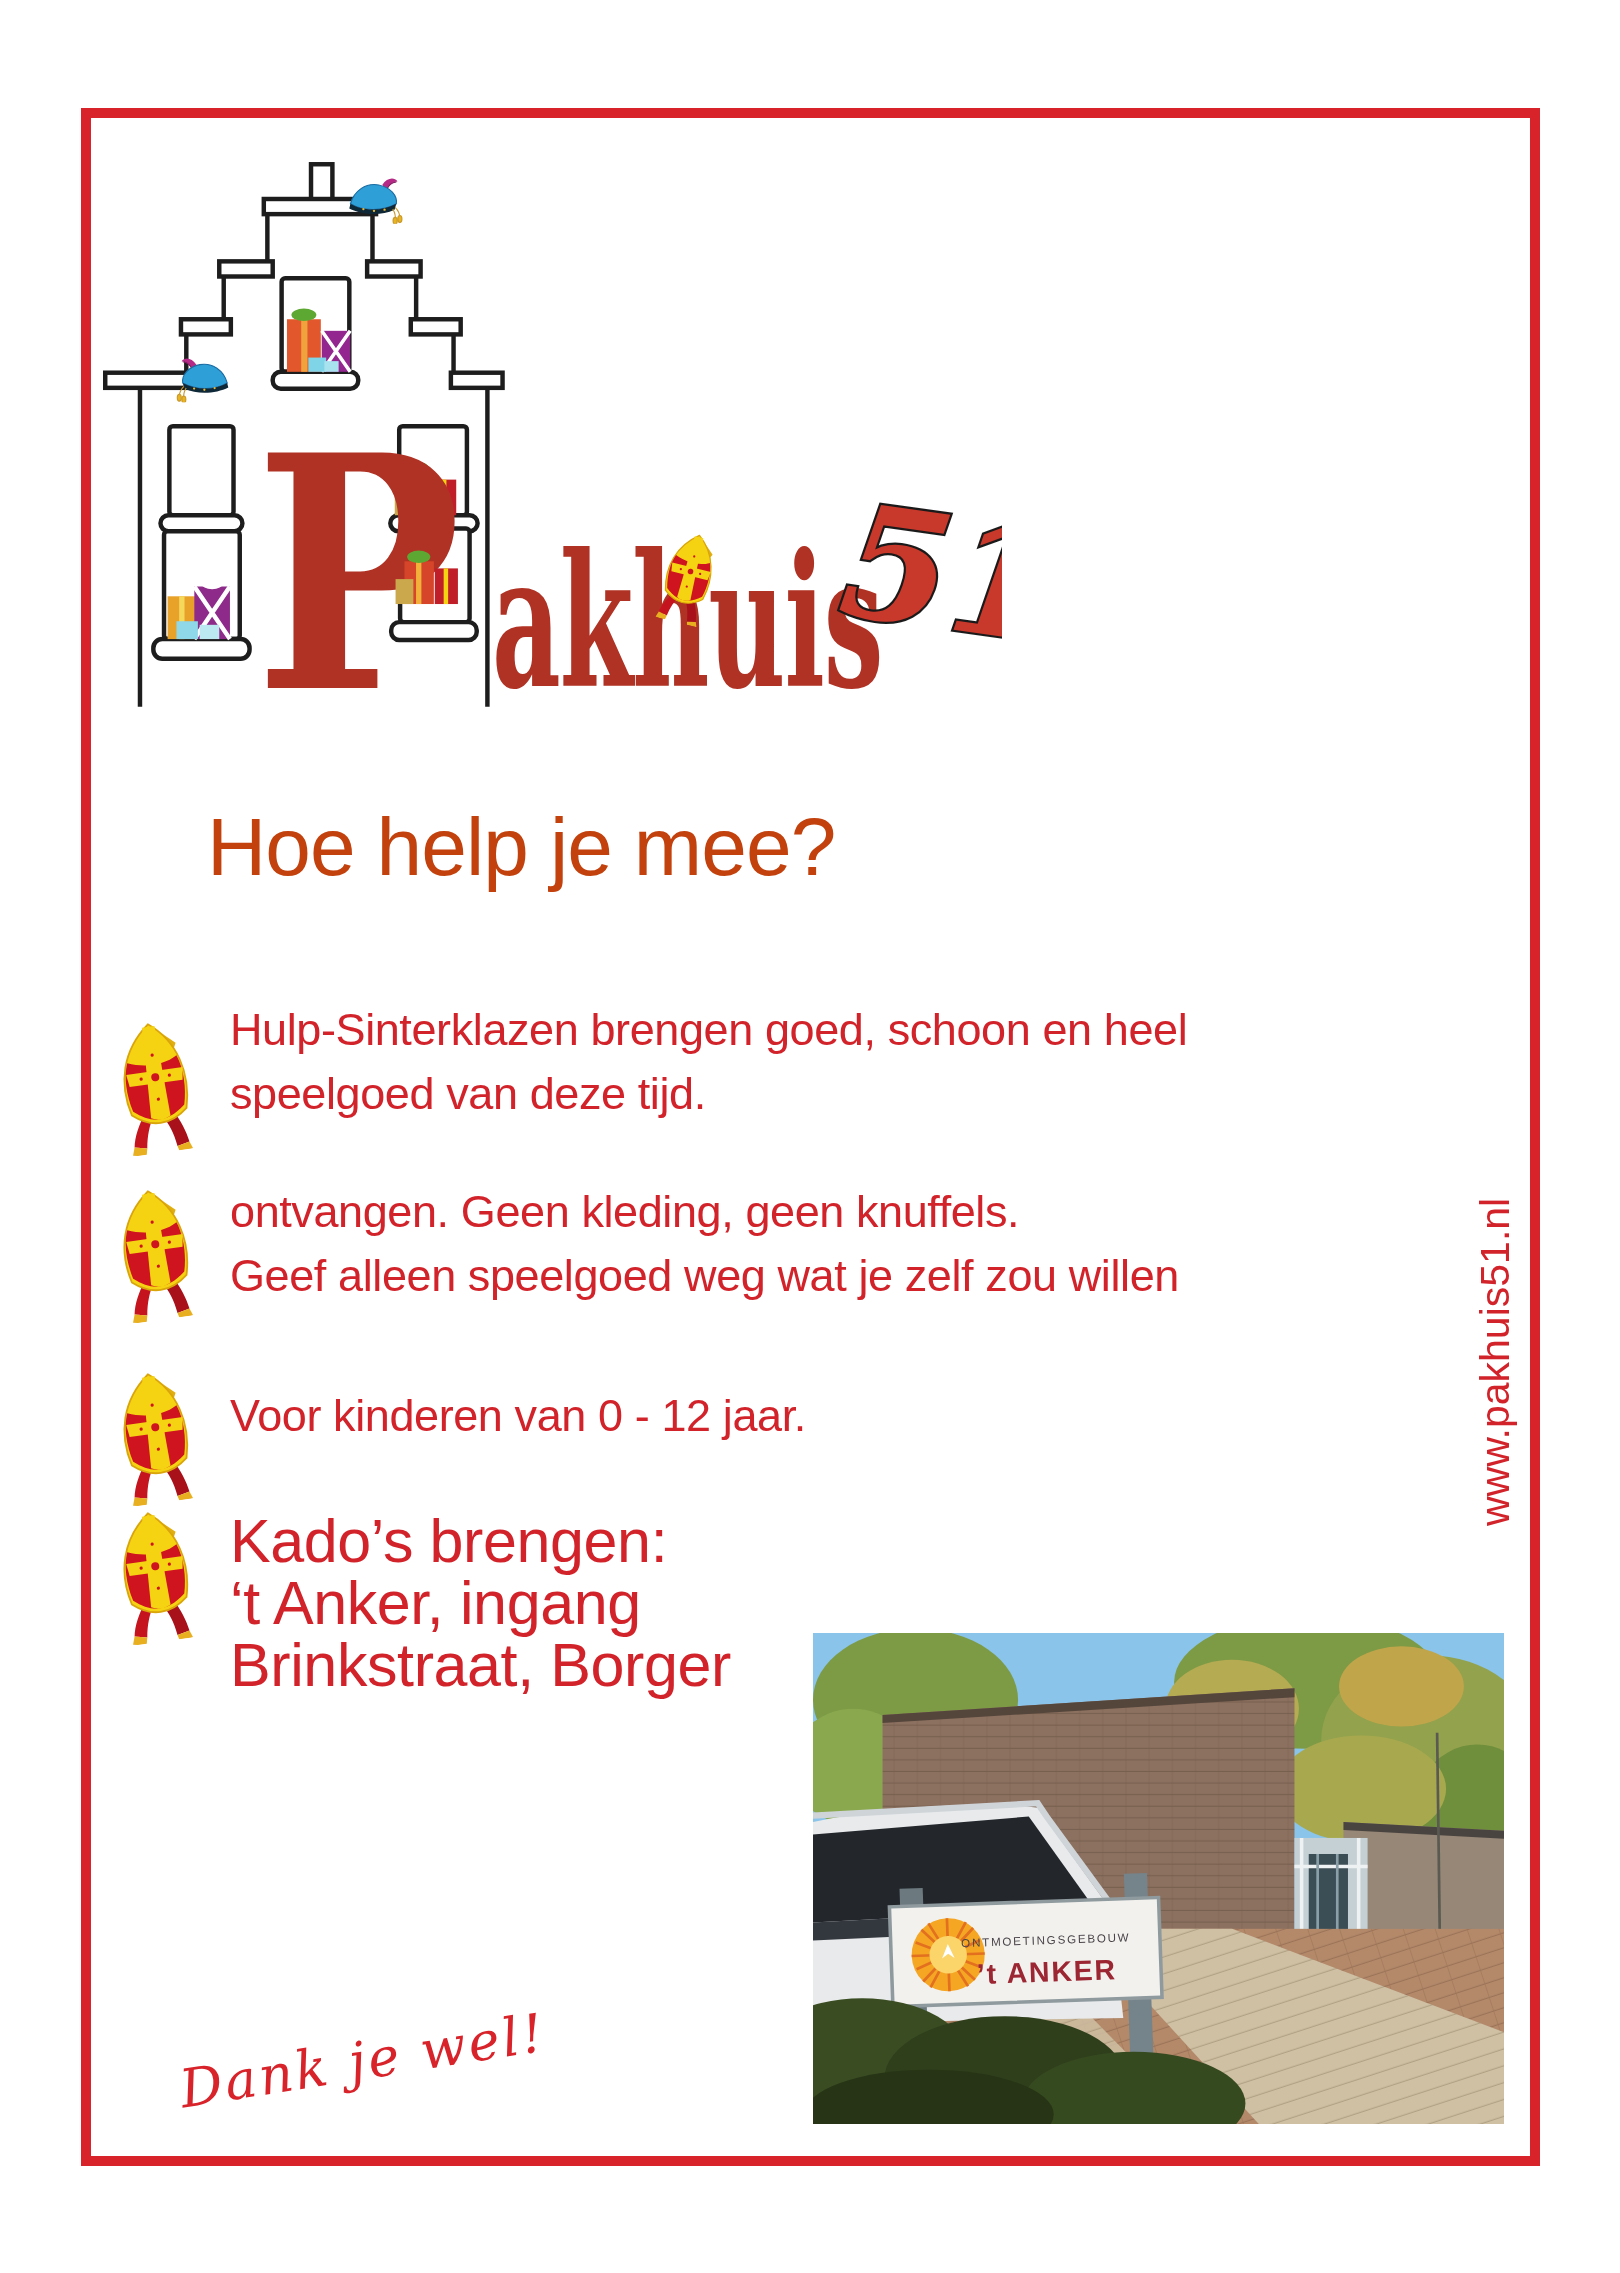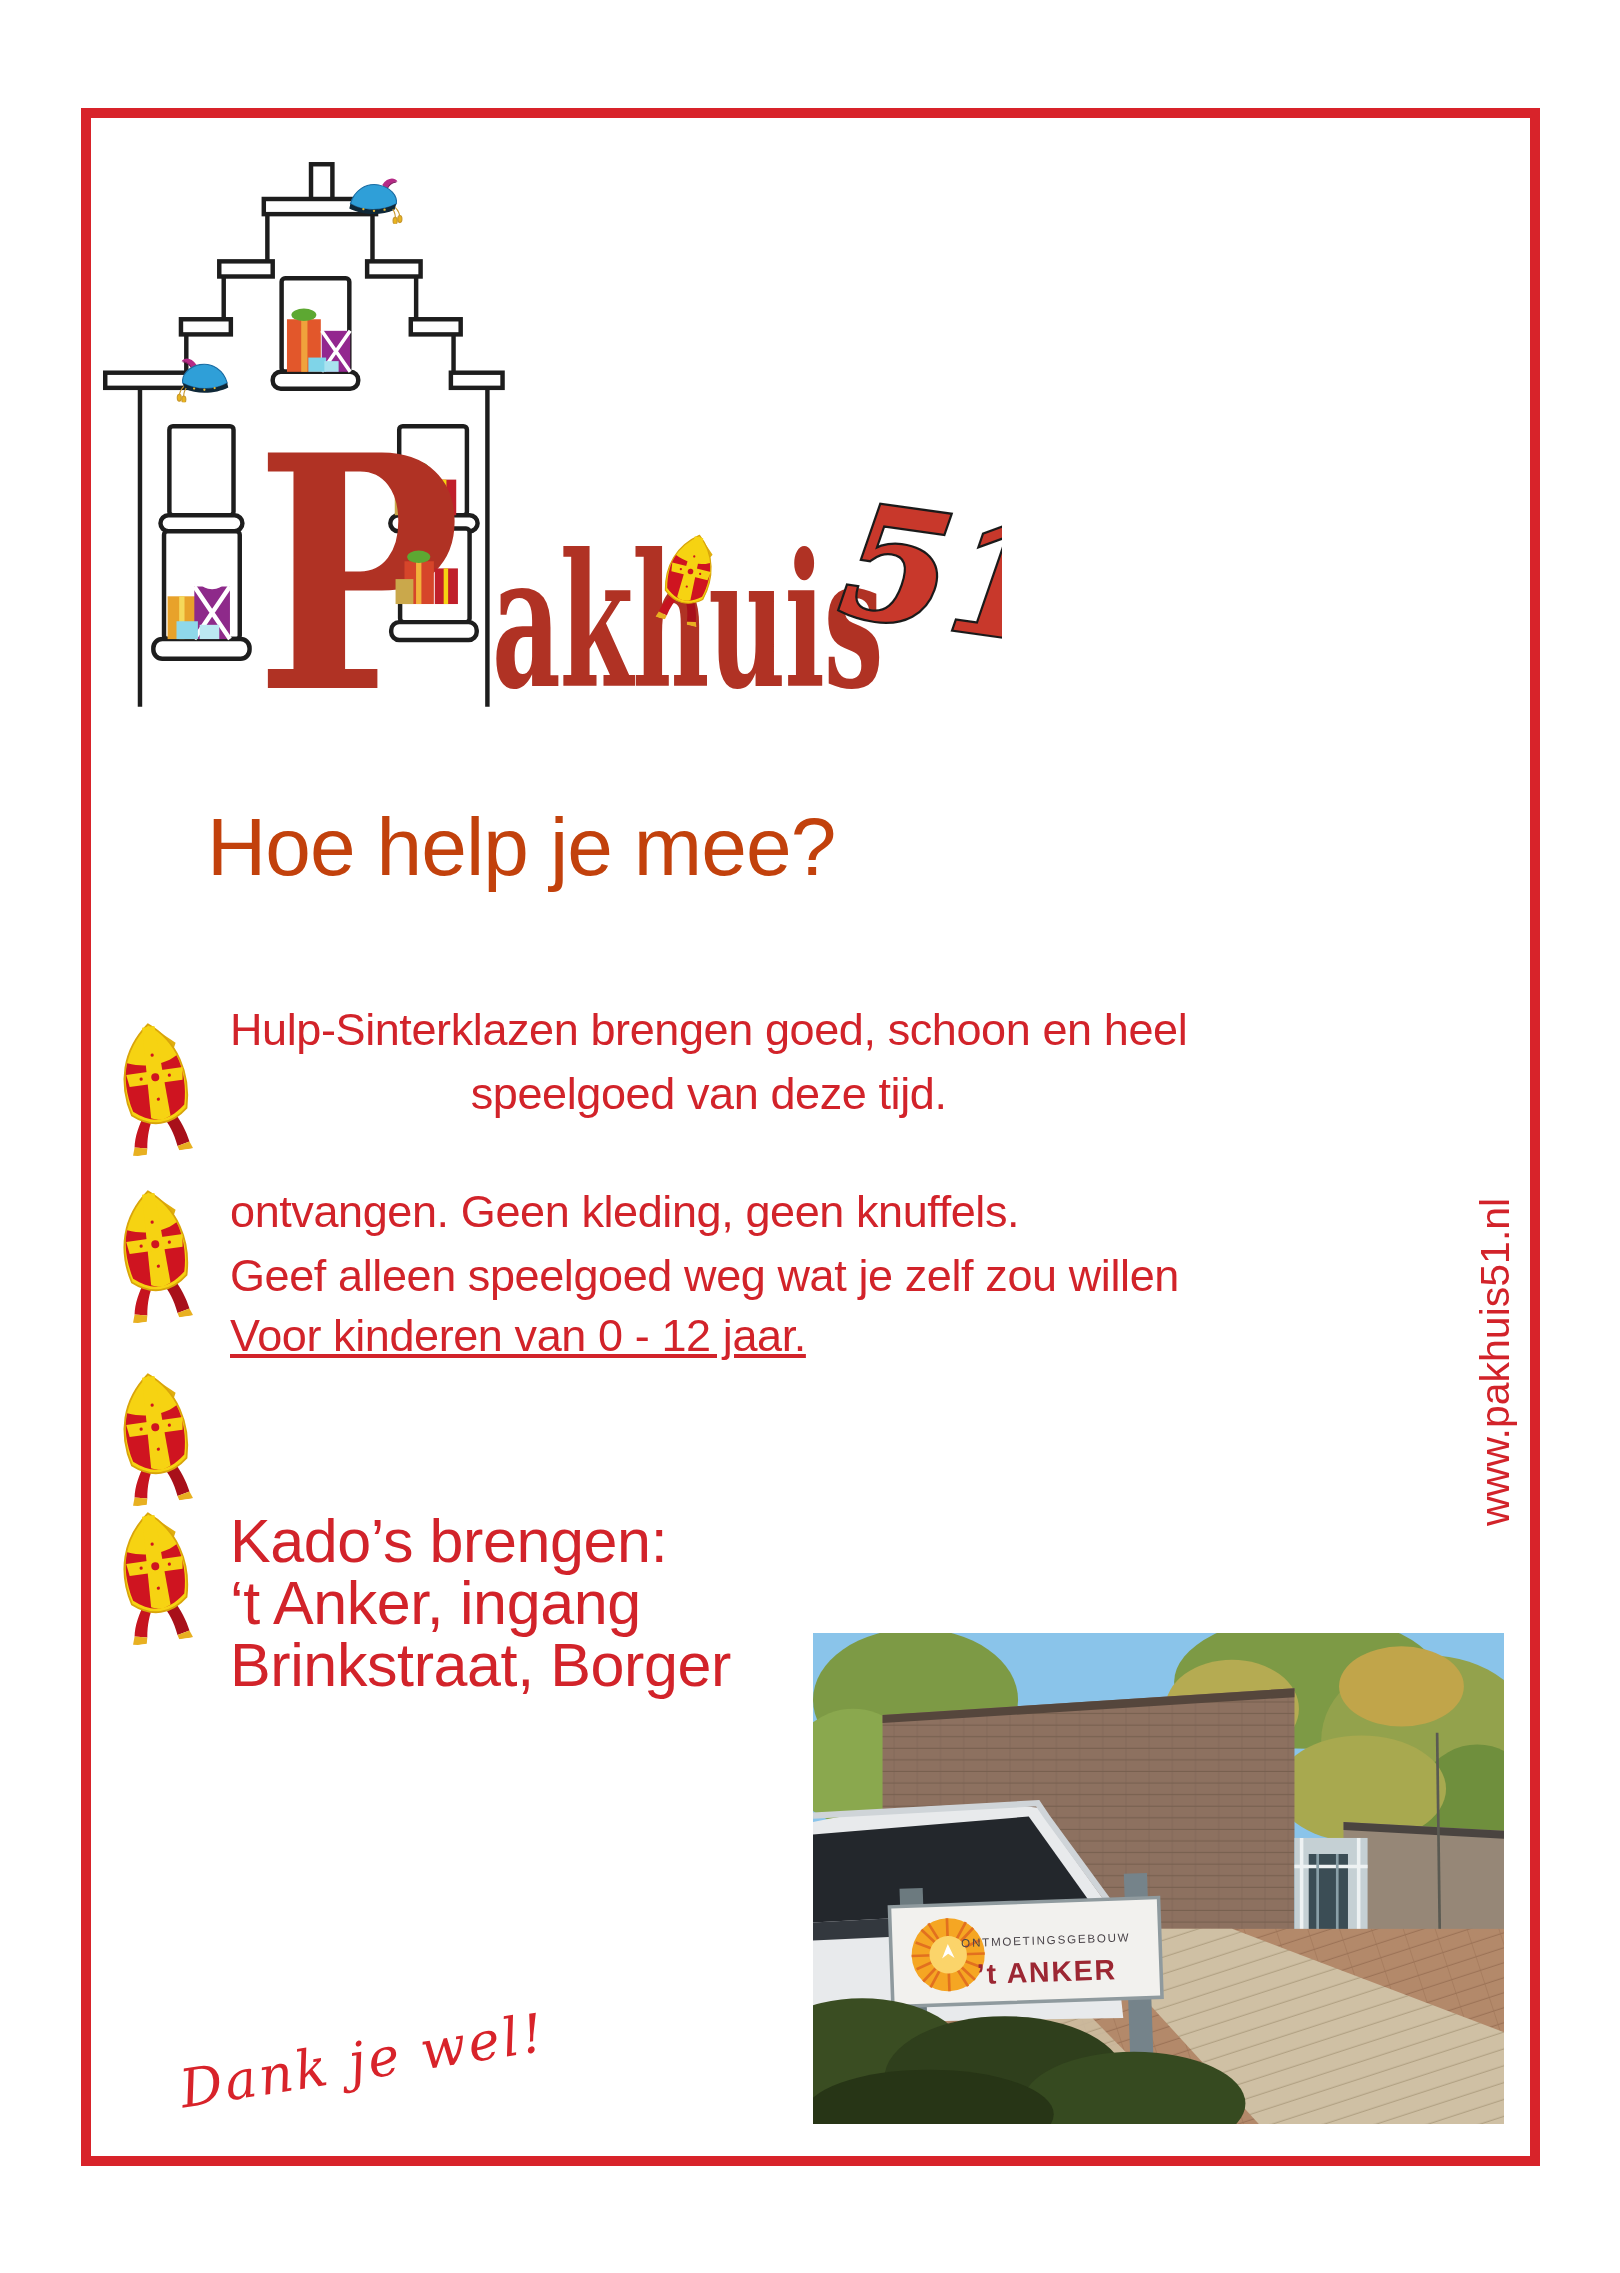--- a/index.html
+++ b/index.html
@@ -42,23 +42,23 @@
   
   .bullet-icon{width:89px;height:134px;z-index:3;transform:rotate(-8deg);}
   .b1i{left:112px;top:1019px;}
   .b2i{left:112px;top:1186px;}
   .b3i{left:112px;top:1369px;}
   .b4i{left:112px;top:1508px;}
   .bullet-text{
     left:230px;color:#d2232a;font-size:45px;line-height:64px;
     letter-spacing:-0.4px;white-space:nowrap;z-index:3;
   }
-  .b1t{top:998px;text-align:center;}
+  .b1t{top:998px;}
   .b2t{top:1180px;}
-  .b3t{top:1304px;text-decoration:underline;}
+  .b3t{top:1384px;}
   .b4t{top:1510px;font-size:61px;line-height:62px;}
   
   .website{
     left:1472px;top:1526px;font-size:41px;color:#d2232a;white-space:nowrap;
     transform:rotate(-90deg);transform-origin:0 0;z-index:3;
   }
   
   .thanks{
     left:178px;top:2030px;font-family:"DejaVu Serif",serif;font-style:italic;
     font-size:53px;color:#d8232a;letter-spacing:2.7px;white-space:nowrap;

